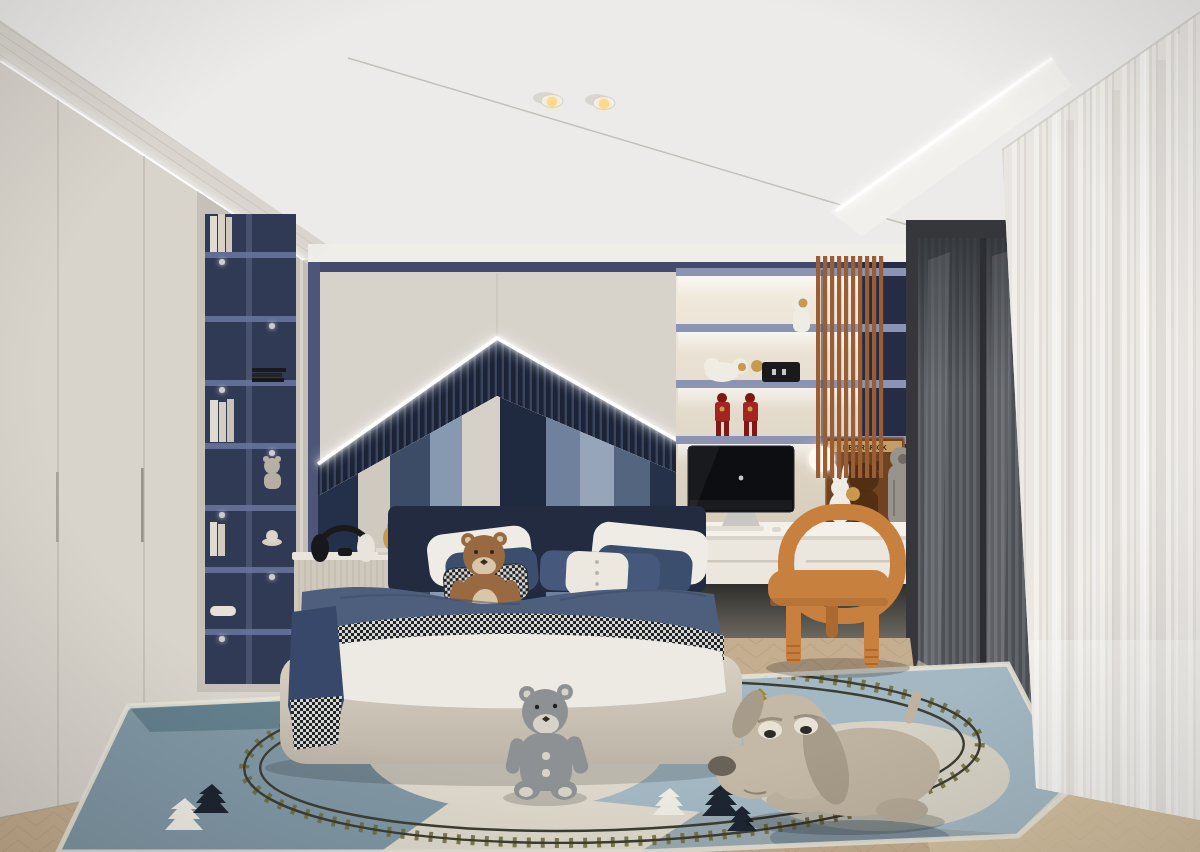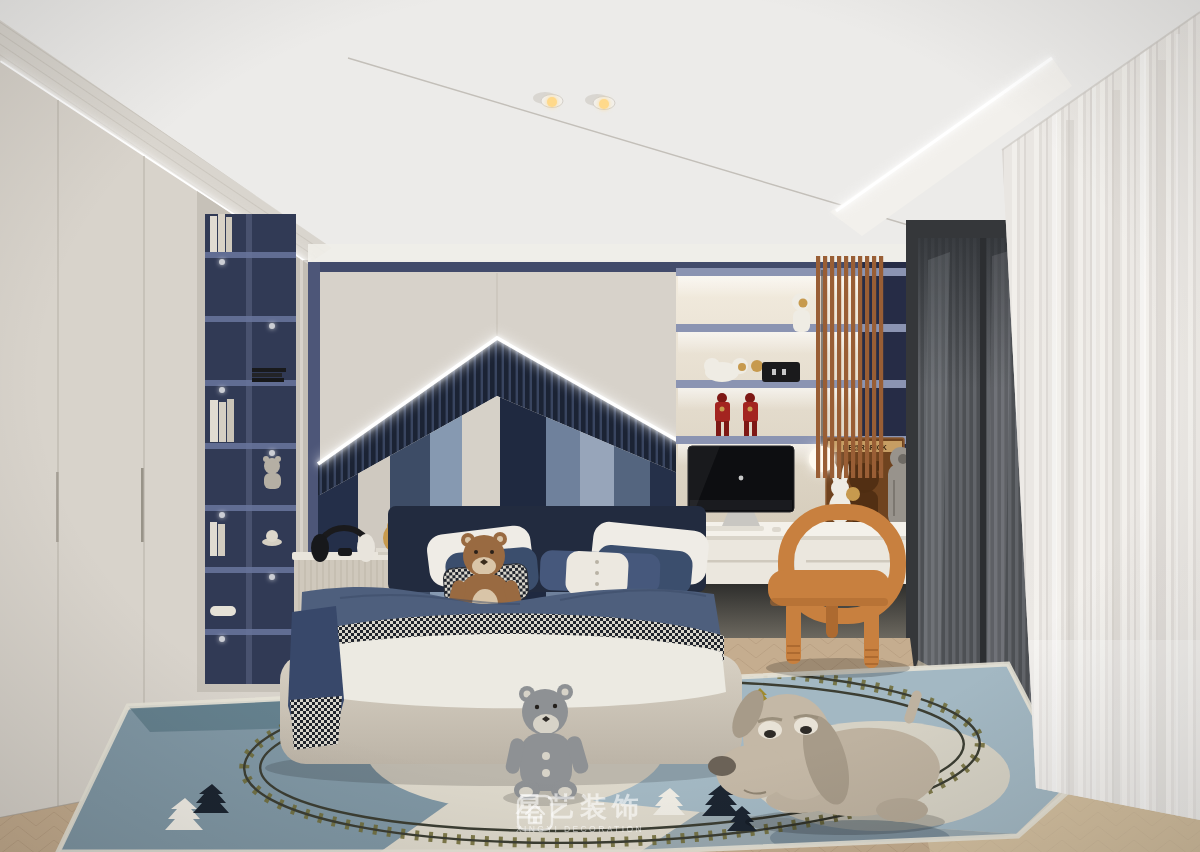--- a/index.html
+++ b/index.html
@@ -544,25 +544,13 @@
       <rect x="1112" y="90" width="8" height="720" fill="#d2cec8" opacity="0.45"></rect>
       <rect x="1158" y="60" width="8" height="760" fill="#d2cec8" opacity="0.4"></rect>
       <polygon points="1002,640 1200,640 1200,820 1036,788" fill="#fff" opacity="0.28"></polygon>
     </g>
     <line x1="1002" y1="150" x2="1200" y2="12" stroke="#c9c5bf" stroke-width="2" opacity="0.6"></line>
   </g>
 
   <rect x="0" y="0" width="1200" height="852" fill="url(#gVign)"></rect>
 </svg>
 
-<div id="watermark">
-  <svg width="38" height="38" viewBox="0 0 38 38">
-    <rect x="2" y="2" width="34" height="34" rx="7" fill="none" stroke="rgba(255,255,255,0.58)" stroke-width="2.4"></rect>
-    <path d="M10,20 L19,11 L28,20" fill="none" stroke="rgba(255,255,255,0.58)" stroke-width="2.4" stroke-linecap="round" stroke-linejoin="round"></path>
-    <path d="M13,20 L13,29 L25,29 L25,20" fill="none" stroke="rgba(255,255,255,0.58)" stroke-width="2.4" stroke-linejoin="round"></path>
-    <rect x="17" y="23" width="4" height="6" fill="rgba(255,255,255,0.58)"></rect>
-  </svg>
-  <div class="wm-text">
-    <span class="wm-cn">星艺装饰</span>
-    <span class="wm-en">XINGYI DECORATION</span>
-  </div>
 </div>
-</div>
 
 </body></html>

